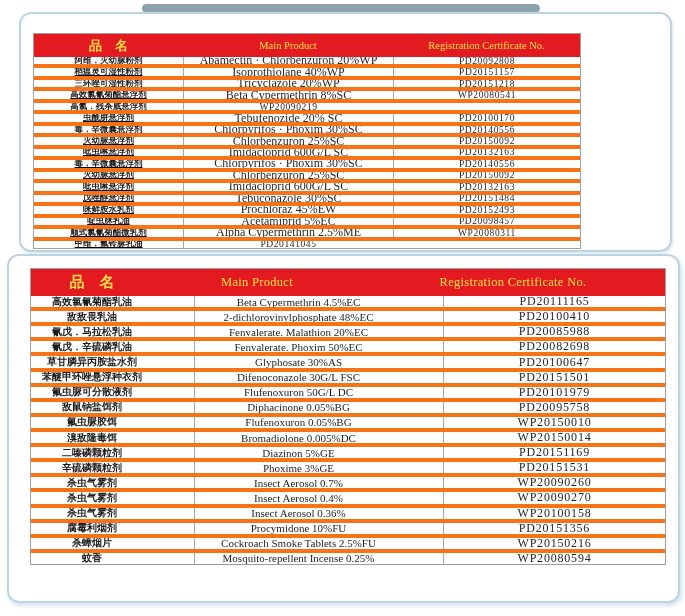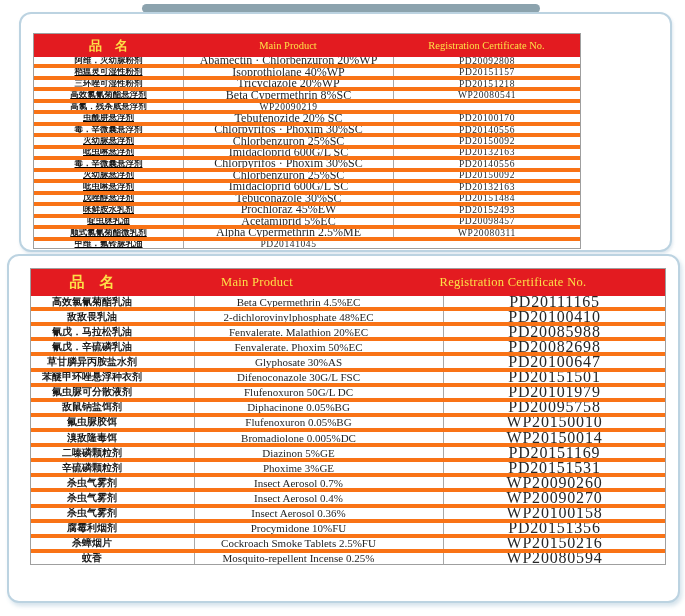--- a/index.html
+++ b/index.html
@@ -51,21 +51,21 @@
   }
   .cell:first-child { border-left: none; }
 
   .cn { font-weight: bold; color: #1c1c1c; font-family: "DejaVu Sans", sans-serif; }
   .tbl1 .cn { font-size: 8.5px; }
   .tbl2 .cn { font-size: 10px; }
   .en, .cert { font-family: "Liberation Serif", serif; color: #262626; }
   .tbl1 .en   { font-size: 12px; }
   .tbl1 .cert { font-size: 9.5px; letter-spacing: .6px; }
   .tbl2 .en   { font-size: 11px; }
-  .tbl2 .cert { font-size: 16px; letter-spacing: .8px; }
+  .tbl2 .cert { font-size: 12px; letter-spacing: .8px; }
 </style>
 </head>
 <body>
 
 <div class="accent-bar"></div>
 
 <div class="panel panel1"></div>
 <div class="panel panel2"></div>
 
 <div class="tbl tbl1">

